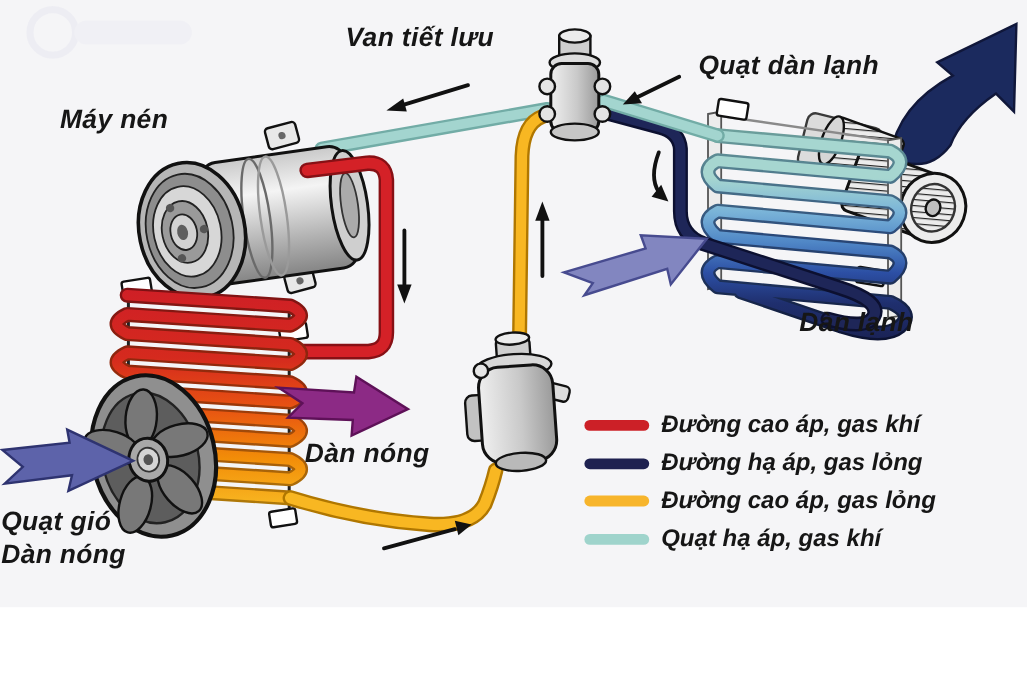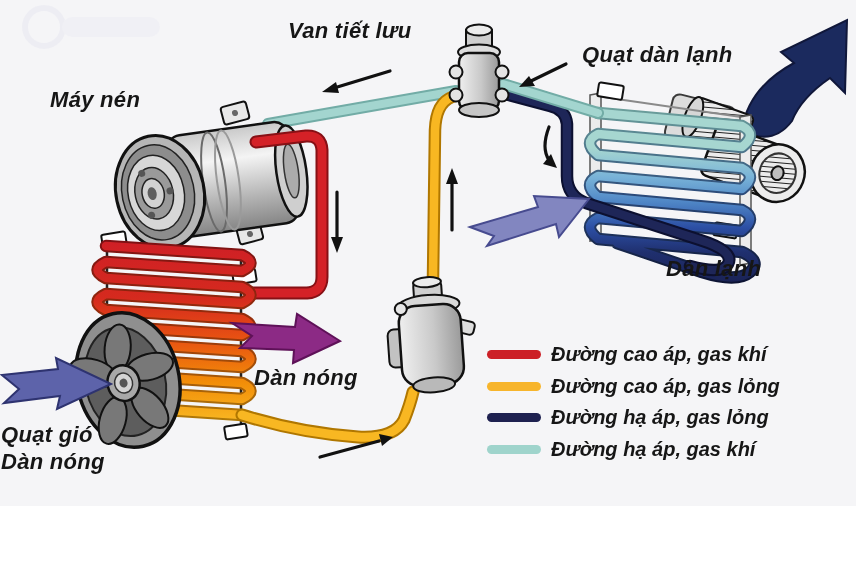--- a/index.html
+++ b/index.html
@@ -251,25 +251,25 @@
     <div>Quạt gió</div>
     <div>Dàn nóng</div>
   </div>
 
   <div class="legend">
     <div class="legend-row">
       <span class="legend-swatch" style="background-color: rgb(204, 32, 39);"></span>
       <span class="legend-label">Đường cao áp, gas khí</span>
     </div>
     <div class="legend-row">
+      <span class="legend-swatch" style="background-color: rgb(30, 33, 80);"></span>
+      <span class="legend-label">Đường hạ áp, gas lỏng</span>
+    </div>
+    <div class="legend-row">
       <span class="legend-swatch" style="background-color: rgb(247, 181, 44);"></span>
       <span class="legend-label">Đường cao áp, gas lỏng</span>
     </div>
     <div class="legend-row">
-      <span class="legend-swatch" style="background-color: rgb(30, 33, 80);"></span>
-      <span class="legend-label">Đường hạ áp, gas lỏng</span>
-    </div>
-    <div class="legend-row">
       <span class="legend-swatch" style="background-color: rgb(159, 212, 204);"></span>
-      <span class="legend-label">Đường hạ áp, gas khí</span>
+      <span class="legend-label">Quạt hạ áp, gas khí</span>
     </div>
   </div>
 </div>
 
 </body></html>

